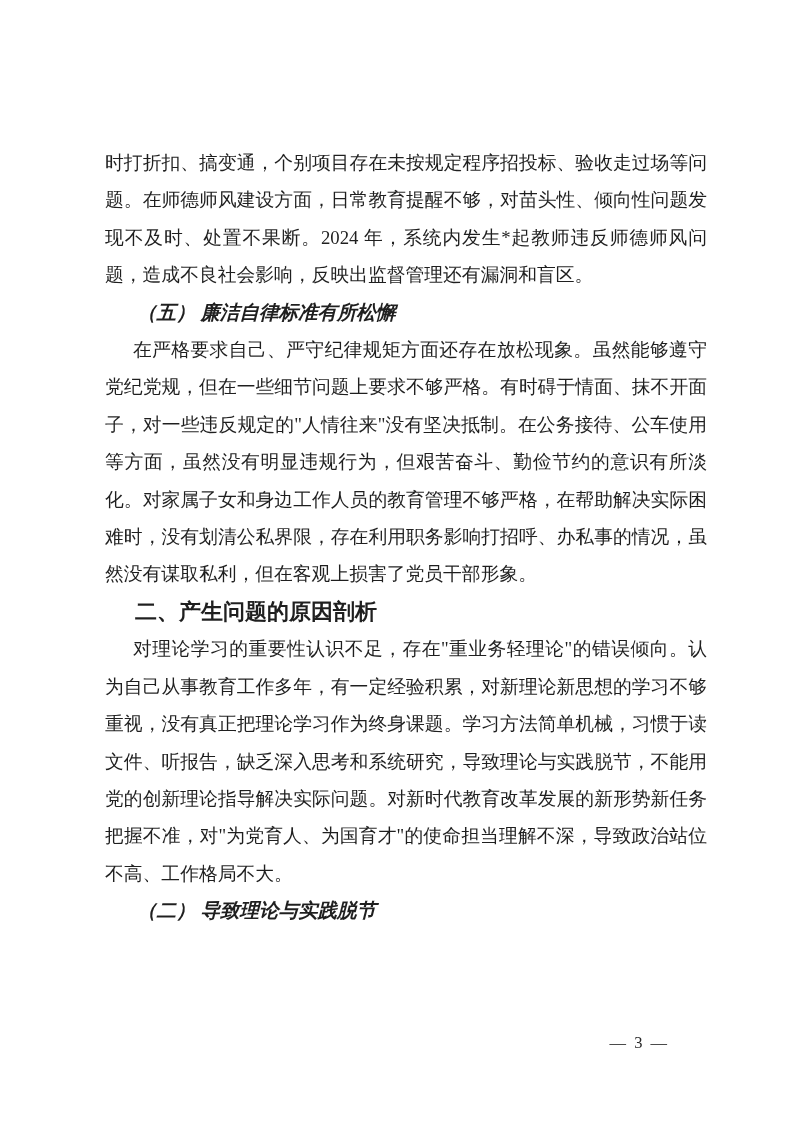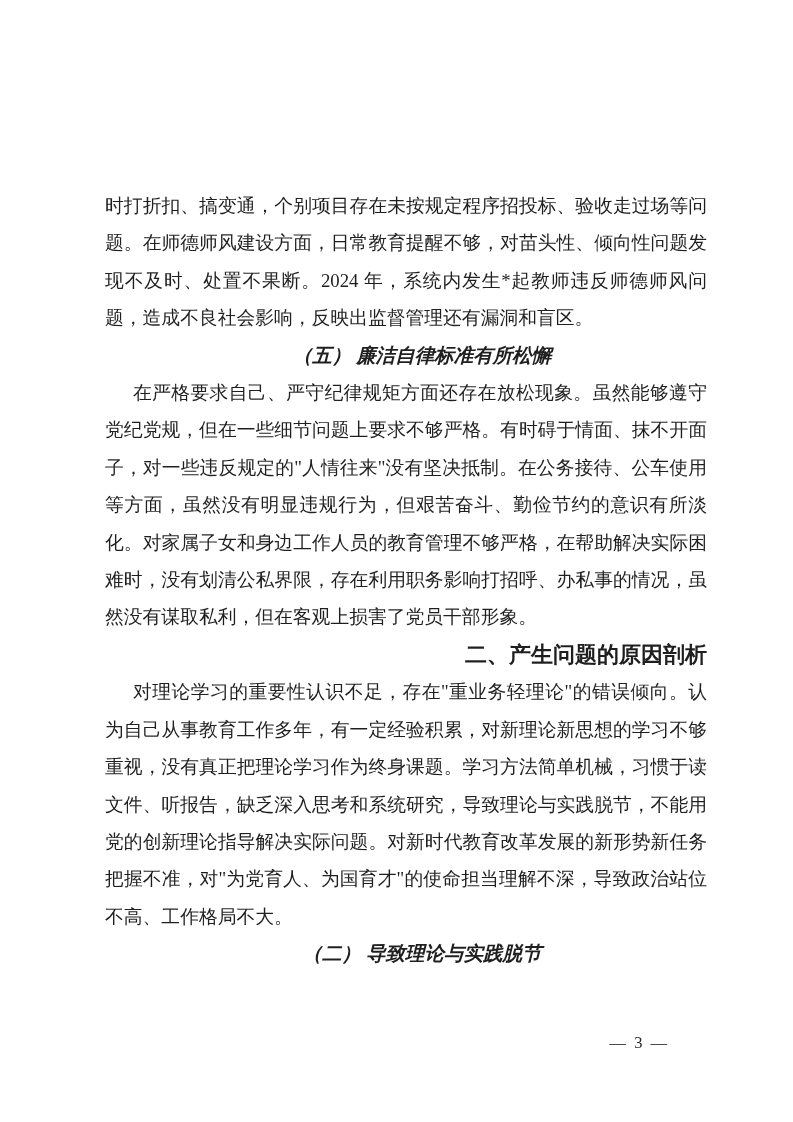--- a/index.html
+++ b/index.html
@@ -29,36 +29,35 @@
     line-height: 37.4px;
     text-align: justify;
     word-break: break-all;
     letter-spacing: 0;
   }
   p.body-indent {
     text-indent: 28px;
   }
   p.body-cont {
     text-indent: 0;
-    margin-top: 43px;
   }
   p.kai-heading {
     text-indent: 32px;
     font-weight: 700;
     font-style: italic;
     font-size: 19.5px;
-    text-align: center;
+    text-align: left;
   }
   p.section-heading {
     text-indent: 30px;
     font-family: "Liberation Sans", "DejaVu Sans", sans-serif;
     font-style: normal;
     font-weight: 700;
     font-size: 22px;
-    text-align: right;
+    text-align: left;
   }
   .page-number {
     position: absolute;
     top: 1033px;
     right: 124px;
     font-size: 16.5px;
     letter-spacing: 2px;
     color: #2a2a2a;
     font-family: "Liberation Serif", "DejaVu Serif", serif;
     white-space: pre;

